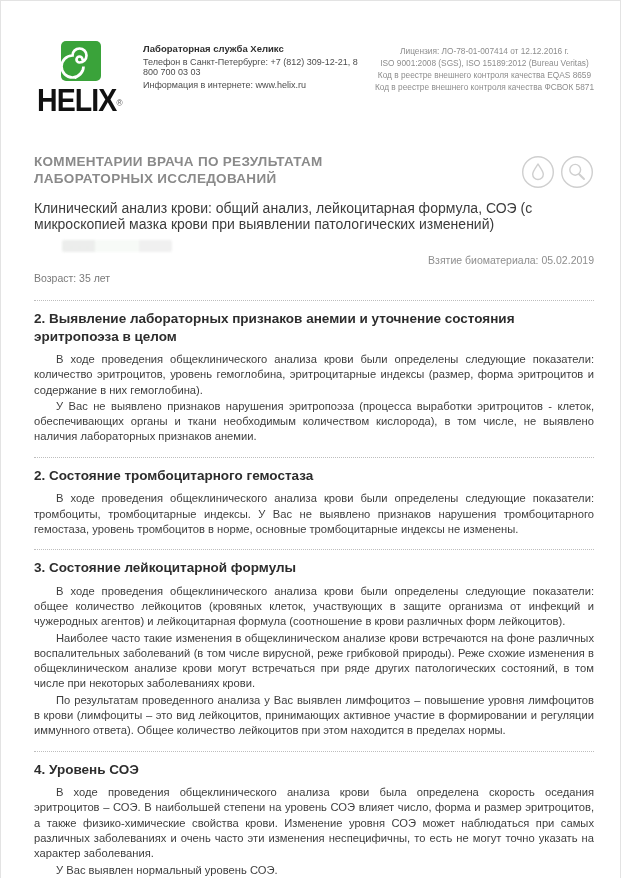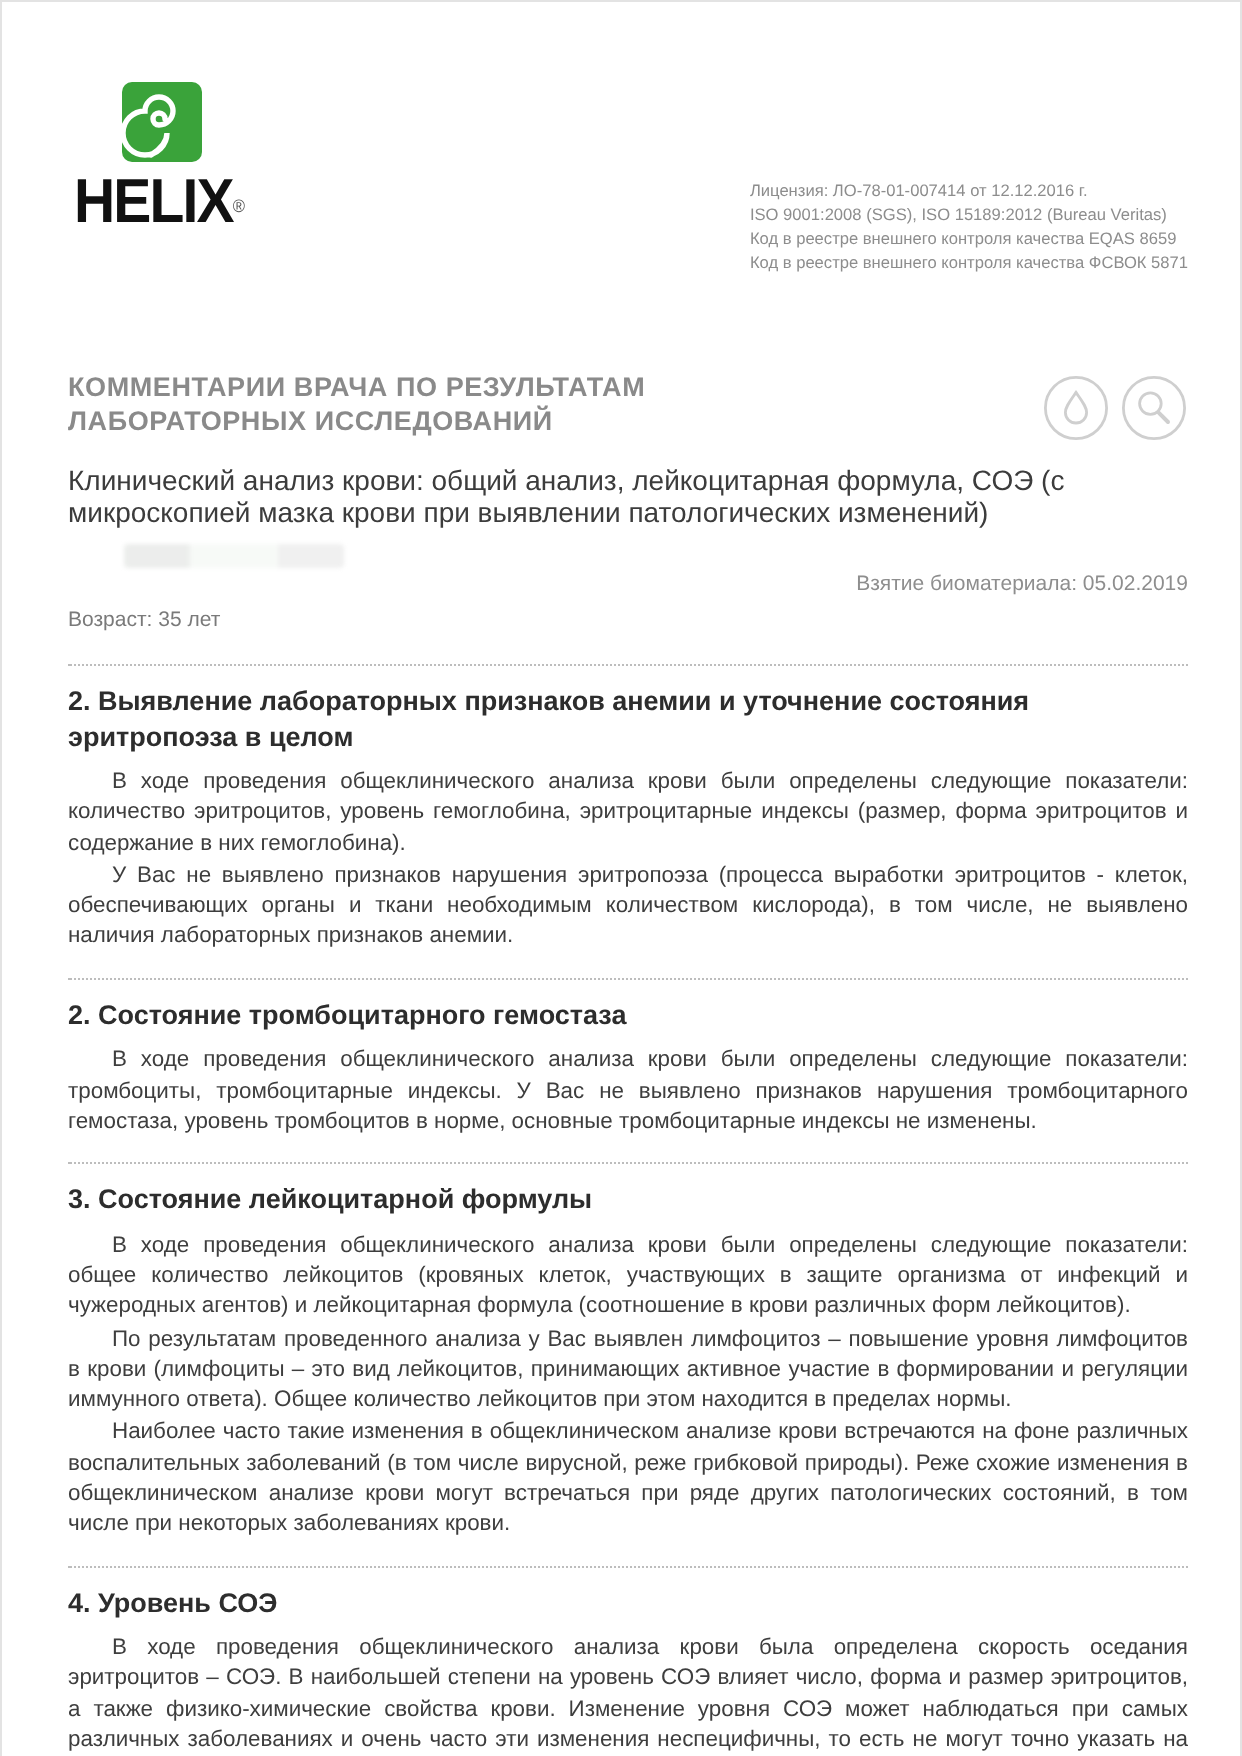--- a/index.html
+++ b/index.html
@@ -24,25 +24,25 @@
   .logo-text {
     font-size: 31px; font-weight: bold; color: #111;
     letter-spacing: -1px; line-height: 40px; margin-left: 3px;
     transform: scaleX(0.92); transform-origin: left center;
     position: relative;
   }
   .logo-tm { font-size: 9px; font-weight: normal; color: #555; vertical-align: top; position: relative; top: 2px; }
   .contact-block { margin-left: 14px; padding-top: 2px; }
   .contact-lab { font-size: 9.5px; font-weight: bold; color: #2f2f2f; margin-bottom: 3px; }
   .contact-line { font-size: 9px; color: #4c4c4c; margin-bottom: 3px; }
-  .license-block { margin-left: auto; text-align: left; padding-top: 4px; margin-top: 44px; }
+  .license-block { margin-left: auto; text-align: center; padding-top: 4px; }
   .license-line { font-size: 8.3px; color: #8d8d8d; line-height: 12px; white-space: nowrap; }
 
   
-  .title-row { display: flex; align-items: flex-start; margin-top: 48px; }
+  .title-row { display: flex; align-items: flex-start; margin-top: 32px; }
   .title {
     font-size: 13.5px; font-weight: bold; color: #8a8a8a;
     line-height: 17px; letter-spacing: 0.3px;
   }
   .title-icons { margin-left: auto; display: flex; gap: 5px; padding-top: 2px; }
   .circle-icon { width: 34px; height: 34px; }
 
   .subtitle {
     margin-top: 12px; font-size: 14px; color: #3c3c3c; line-height: 15.5px;
     max-width: 540px;
@@ -78,20 +78,25 @@
 
   <div class="header">
     <div class="logo-wrap">
       <svg class="logo-square" viewBox="0 0 40 40" xmlns="http://www.w3.org/2000/svg">
         <rect x="0" y="0" width="40" height="40" rx="5" fill="#3aa33a"></rect>
         <path d="M21.5 18.5 a3 3 0 1 0 -3 3 a7 7 0 1 0 -7 -7 a11 11 0 1 0 11 11 q0 6 -8 11" fill="none" stroke="#ffffff" stroke-width="2.7" stroke-linecap="round"></path>
       </svg>
       <div class="logo-text">
         <span>HELIX</span><span class="logo-tm">®</span>
       </div>
+    </div>
+    <div class="contact-block">
+      <div class="contact-lab">Лабораторная служба Хеликс</div>
+      <div class="contact-line">Телефон в Санкт-Петербурге: +7 (812) 309-12-21, 8 800 700 03 03</div>
+      <div class="contact-line">Информация в интернете: www.helix.ru</div>
     </div>
     <div class="license-block">
       <div class="license-line">Лицензия: ЛО-78-01-007414 от 12.12.2016 г.</div>
       <div class="license-line">ISO 9001:2008 (SGS), ISO 15189:2012 (Bureau Veritas)</div>
       <div class="license-line">Код в реестре внешнего контроля качества EQAS 8659</div>
       <div class="license-line">Код в реестре внешнего контроля качества ФСВОК 5871</div>
     </div>
   </div>
 
   <div class="title-row">
@@ -130,22 +135,22 @@
   <hr class="divider">
   <div class="section">
     <div class="section-heading">2. Состояние тромбоцитарного гемостаза</div>
     <p class="para">В ходе проведения общеклинического анализа крови были определены следующие показатели: тромбоциты, тромбоцитарные индексы. У Вас не выявлено признаков нарушения тромбоцитарного гемостаза, уровень тромбоцитов в норме, основные тромбоцитарные индексы не изменены.</p>
   </div>
 
   <hr class="divider">
   <div class="section">
     <div class="section-heading">3. Состояние лейкоцитарной формулы</div>
     <p class="para">В ходе проведения общеклинического анализа крови были определены следующие показатели: общее количество лейкоцитов (кровяных клеток, участвующих в защите организма от инфекций и чужеродных агентов) и лейкоцитарная формула (соотношение в крови различных форм лейкоцитов).</p>
+    <p class="para">Наиболее часто такие изменения в общеклиническом анализе крови встречаются на фоне различных воспалительных заболеваний (в том числе вирусной, реже грибковой природы). Реже схожие изменения в общеклиническом анализе крови могут встречаться при ряде других патологических состояний, в том числе при некоторых заболеваниях крови.</p>
     <p class="para">По результатам проведенного анализа у Вас выявлен лимфоцитоз – повышение уровня лимфоцитов в крови (лимфоциты – это вид лейкоцитов, принимающих активное участие в формировании и регуляции иммунного ответа). Общее количество лейкоцитов при этом находится в пределах нормы.</p>
-    <p class="para">Наиболее часто такие изменения в общеклиническом анализе крови встречаются на фоне различных воспалительных заболеваний (в том числе вирусной, реже грибковой природы). Реже схожие изменения в общеклиническом анализе крови могут встречаться при ряде других патологических состояний, в том числе при некоторых заболеваниях крови.</p>
   </div>
 
   <hr class="divider">
   <div class="section">
     <div class="section-heading">4. Уровень СОЭ</div>
     <p class="para">В ходе проведения общеклинического анализа крови была определена скорость оседания эритроцитов – СОЭ. В наибольшей степени на уровень СОЭ влияет число, форма и размер эритроцитов, а также физико-химические свойства крови. Изменение уровня СОЭ может наблюдаться при самых различных заболеваниях и очень часто эти изменения неспецифичны, то есть не могут точно указать на характер заболевания.</p>
     <p class="para">У Вас выявлен нормальный уровень СОЭ.</p>
   </div>
 
   <div class="section">

